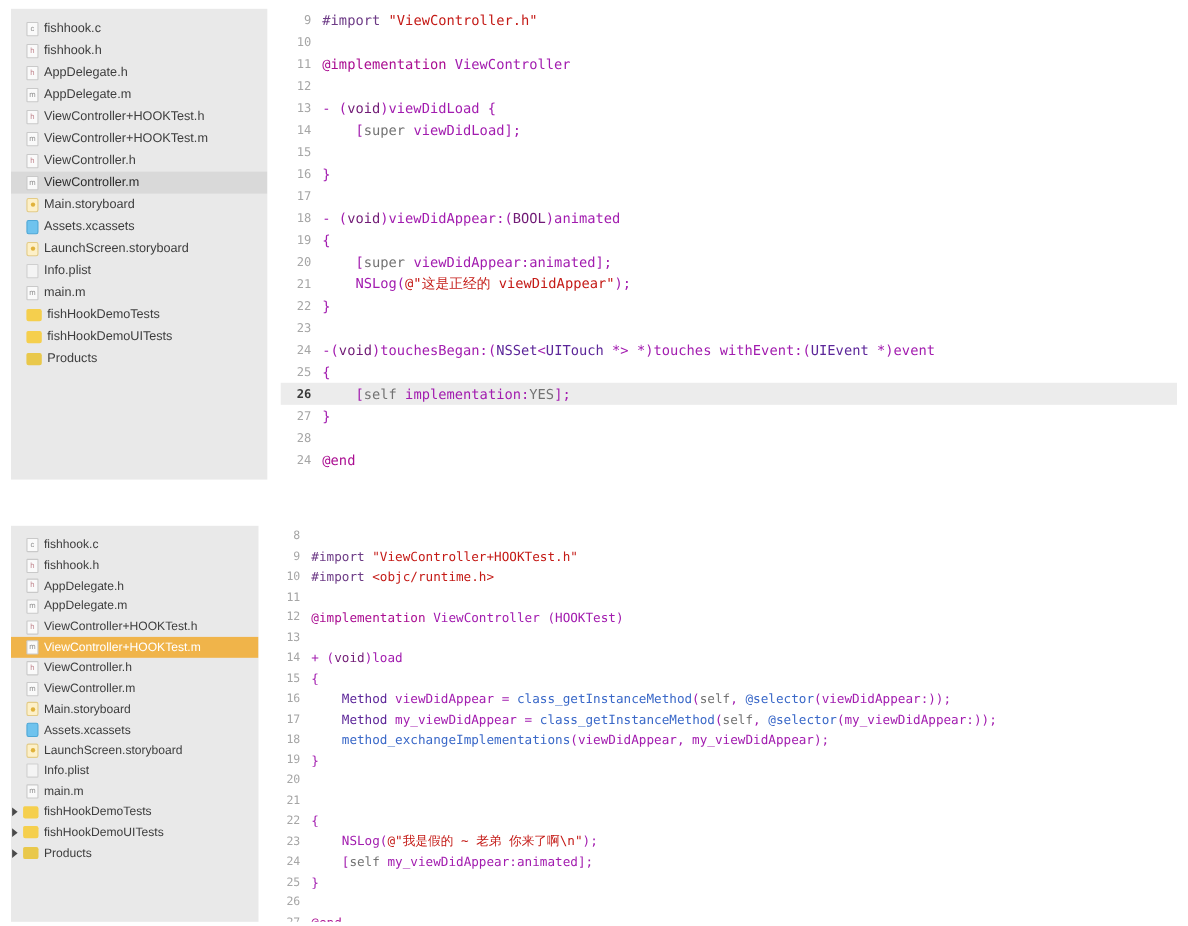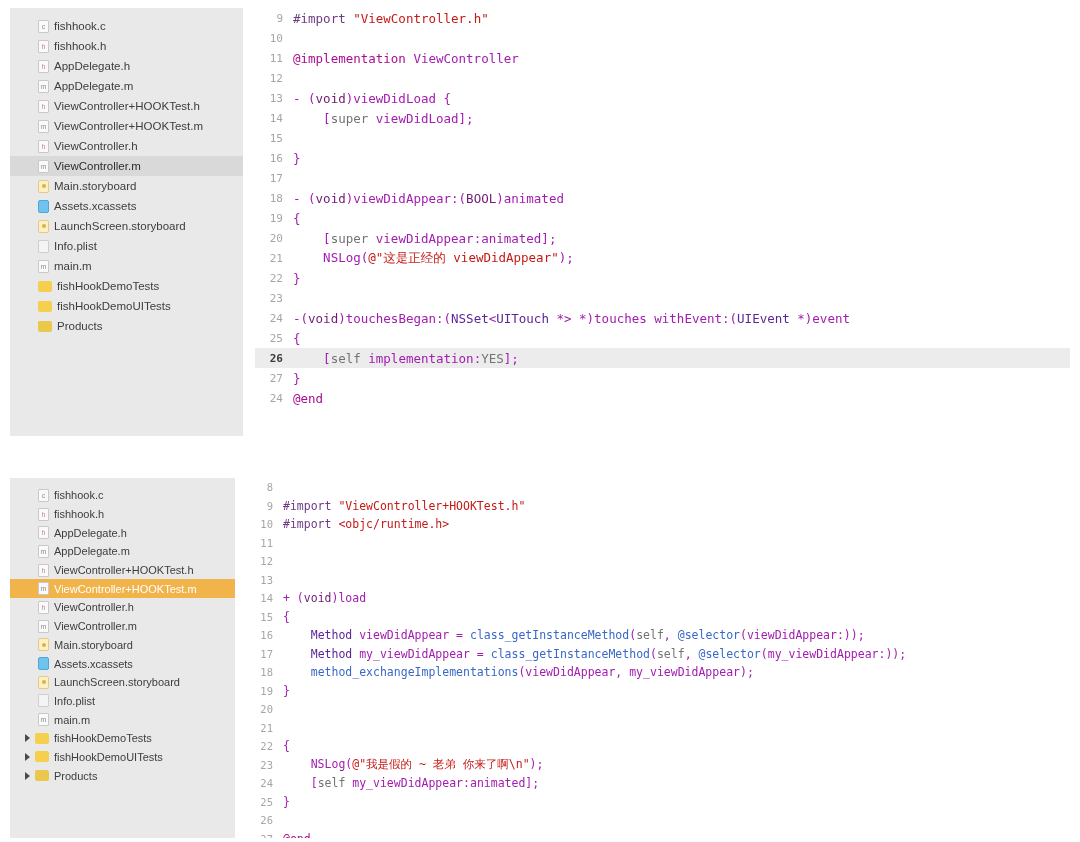--- a/index.html
+++ b/index.html
@@ -13,21 +13,20 @@
   .sidebar{
     background:#e9e9e9;
     box-sizing:border-box;
     position:relative;
     overflow:hidden;
   }
   .sidebar-inner{padding-top:8px;}
   .file-row{
     display:flex;align-items:center;
     height:20px;
-    padding-left:14px;
     font-size:11.5px;
     color:#3d3d3d;
     white-space:nowrap;
   }
   .file-row.selected-gray{background:#d9d9d9;color:#2b2b2b;}
   .file-row.selected-orange{background:#f0b44a;color:#ffffff;}
   .tri{
     width:10px;min-width:10px;height:10px;margin-right:1px;
     position:relative;
   }
@@ -205,20 +204,21 @@
       <div class="code-line"><span class="gutter">18</span><span class="src"><span class="plain">- (</span><span class="type">void</span><span class="plain">)viewDidAppear:(</span><span class="type">BOOL</span><span class="plain">)animated</span></span></div>
       <div class="code-line"><span class="gutter">19</span><span class="src"><span class="plain">{</span></span></div>
       <div class="code-line"><span class="gutter">20</span><span class="src"><span class="plain">    [</span><span class="self">super</span><span class="plain"> viewDidAppear:animated];</span></span></div>
       <div class="code-line"><span class="gutter">21</span><span class="src"><span class="plain">    NSLog(</span><span class="str">@"这是正经的 viewDidAppear"</span><span class="plain">);</span></span></div>
       <div class="code-line"><span class="gutter">22</span><span class="src"><span class="plain">}</span></span></div>
       <div class="code-line"><span class="gutter">23</span><span class="src"></span></div>
       <div class="code-line"><span class="gutter">24</span><span class="src"><span class="plain">-(</span><span class="type">void</span><span class="plain">)touchesBegan:(</span><span class="cls">NSSet</span><span class="plain">&lt;</span><span class="cls">UITouch</span><span class="plain"> *&gt; *)touches withEvent:(</span><span class="cls">UIEvent</span><span class="plain"> *)event</span></span></div>
       <div class="code-line"><span class="gutter">25</span><span class="src"><span class="plain">{</span></span></div>
       <div class="code-line hl"><span class="gutter">26</span><span class="src"><span class="plain">    [</span><span class="self">self</span><span class="plain"> implementation:</span><span class="self">YES</span><span class="plain">];</span></span></div>
       <div class="code-line"><span class="gutter">27</span><span class="src"><span class="plain">}</span></span></div>
+      <div class="code-line"><span class="gutter">28</span><span class="src"></span></div>
       <div class="code-line"><span class="gutter">24</span><span class="src"><span class="kw">@end</span></span></div>
     </div>
 </div>
 
 <div class="panel panel2" style="left:10px;top:478px;width:1060px;height:360px;">
   <div class="sidebar" style="width:225px;height:360px;">
     <div class="sidebar-inner" id="sb-1">
         <div class="file-row">
           <span class="indent"></span>
           <span class="ico doc c">c</span>
@@ -299,21 +299,21 @@
           <span class="ico folder products"></span>
           <span>Products</span>
         </div>
       </div>
   </div>
   <div class="code" style="margin-left:14px;" id="ed-1">
       <div class="code-line"><span class="gutter">8</span><span class="src"></span></div>
       <div class="code-line"><span class="gutter">9</span><span class="src"><span class="pre">#import </span><span class="str">"ViewController+HOOKTest.h"</span></span></div>
       <div class="code-line"><span class="gutter">10</span><span class="src"><span class="pre">#import </span><span class="str">&lt;objc/runtime.h&gt;</span></span></div>
       <div class="code-line"><span class="gutter">11</span><span class="src"></span></div>
-      <div class="code-line"><span class="gutter">12</span></div>
+      <div class="code-line"><span class="gutter">12</span><span class="src"><span class="kw">@implementation</span><span class="plain"> ViewController (HOOKTest)</span></span></div>
       <div class="code-line"><span class="gutter">13</span><span class="src"></span></div>
       <div class="code-line"><span class="gutter">14</span><span class="src"><span class="plain">+ (</span><span class="type">void</span><span class="plain">)load</span></span></div>
       <div class="code-line"><span class="gutter">15</span><span class="src"><span class="plain">{</span></span></div>
       <div class="code-line"><span class="gutter">16</span><span class="src"><span class="plain">    </span><span class="cls">Method</span><span class="plain"> viewDidAppear = </span><span class="call">class_getInstanceMethod</span><span class="plain">(</span><span class="self">self</span><span class="plain">, </span><span class="call">@selector</span><span class="plain">(viewDidAppear:));</span></span></div>
       <div class="code-line"><span class="gutter">17</span><span class="src"><span class="plain">    </span><span class="cls">Method</span><span class="plain"> my_viewDidAppear = </span><span class="call">class_getInstanceMethod</span><span class="plain">(</span><span class="self">self</span><span class="plain">, </span><span class="call">@selector</span><span class="plain">(my_viewDidAppear:));</span></span></div>
       <div class="code-line"><span class="gutter">18</span><span class="src"><span class="plain">    </span><span class="call">method_exchangeImplementations</span><span class="plain">(viewDidAppear, my_viewDidAppear);</span></span></div>
       <div class="code-line"><span class="gutter">19</span><span class="src"><span class="plain">}</span></span></div>
       <div class="code-line"><span class="gutter">20</span><span class="src"></span></div>
       <div class="code-line"><span class="gutter">21</span></div>
       <div class="code-line"><span class="gutter">22</span><span class="src"><span class="plain">{</span></span></div>

